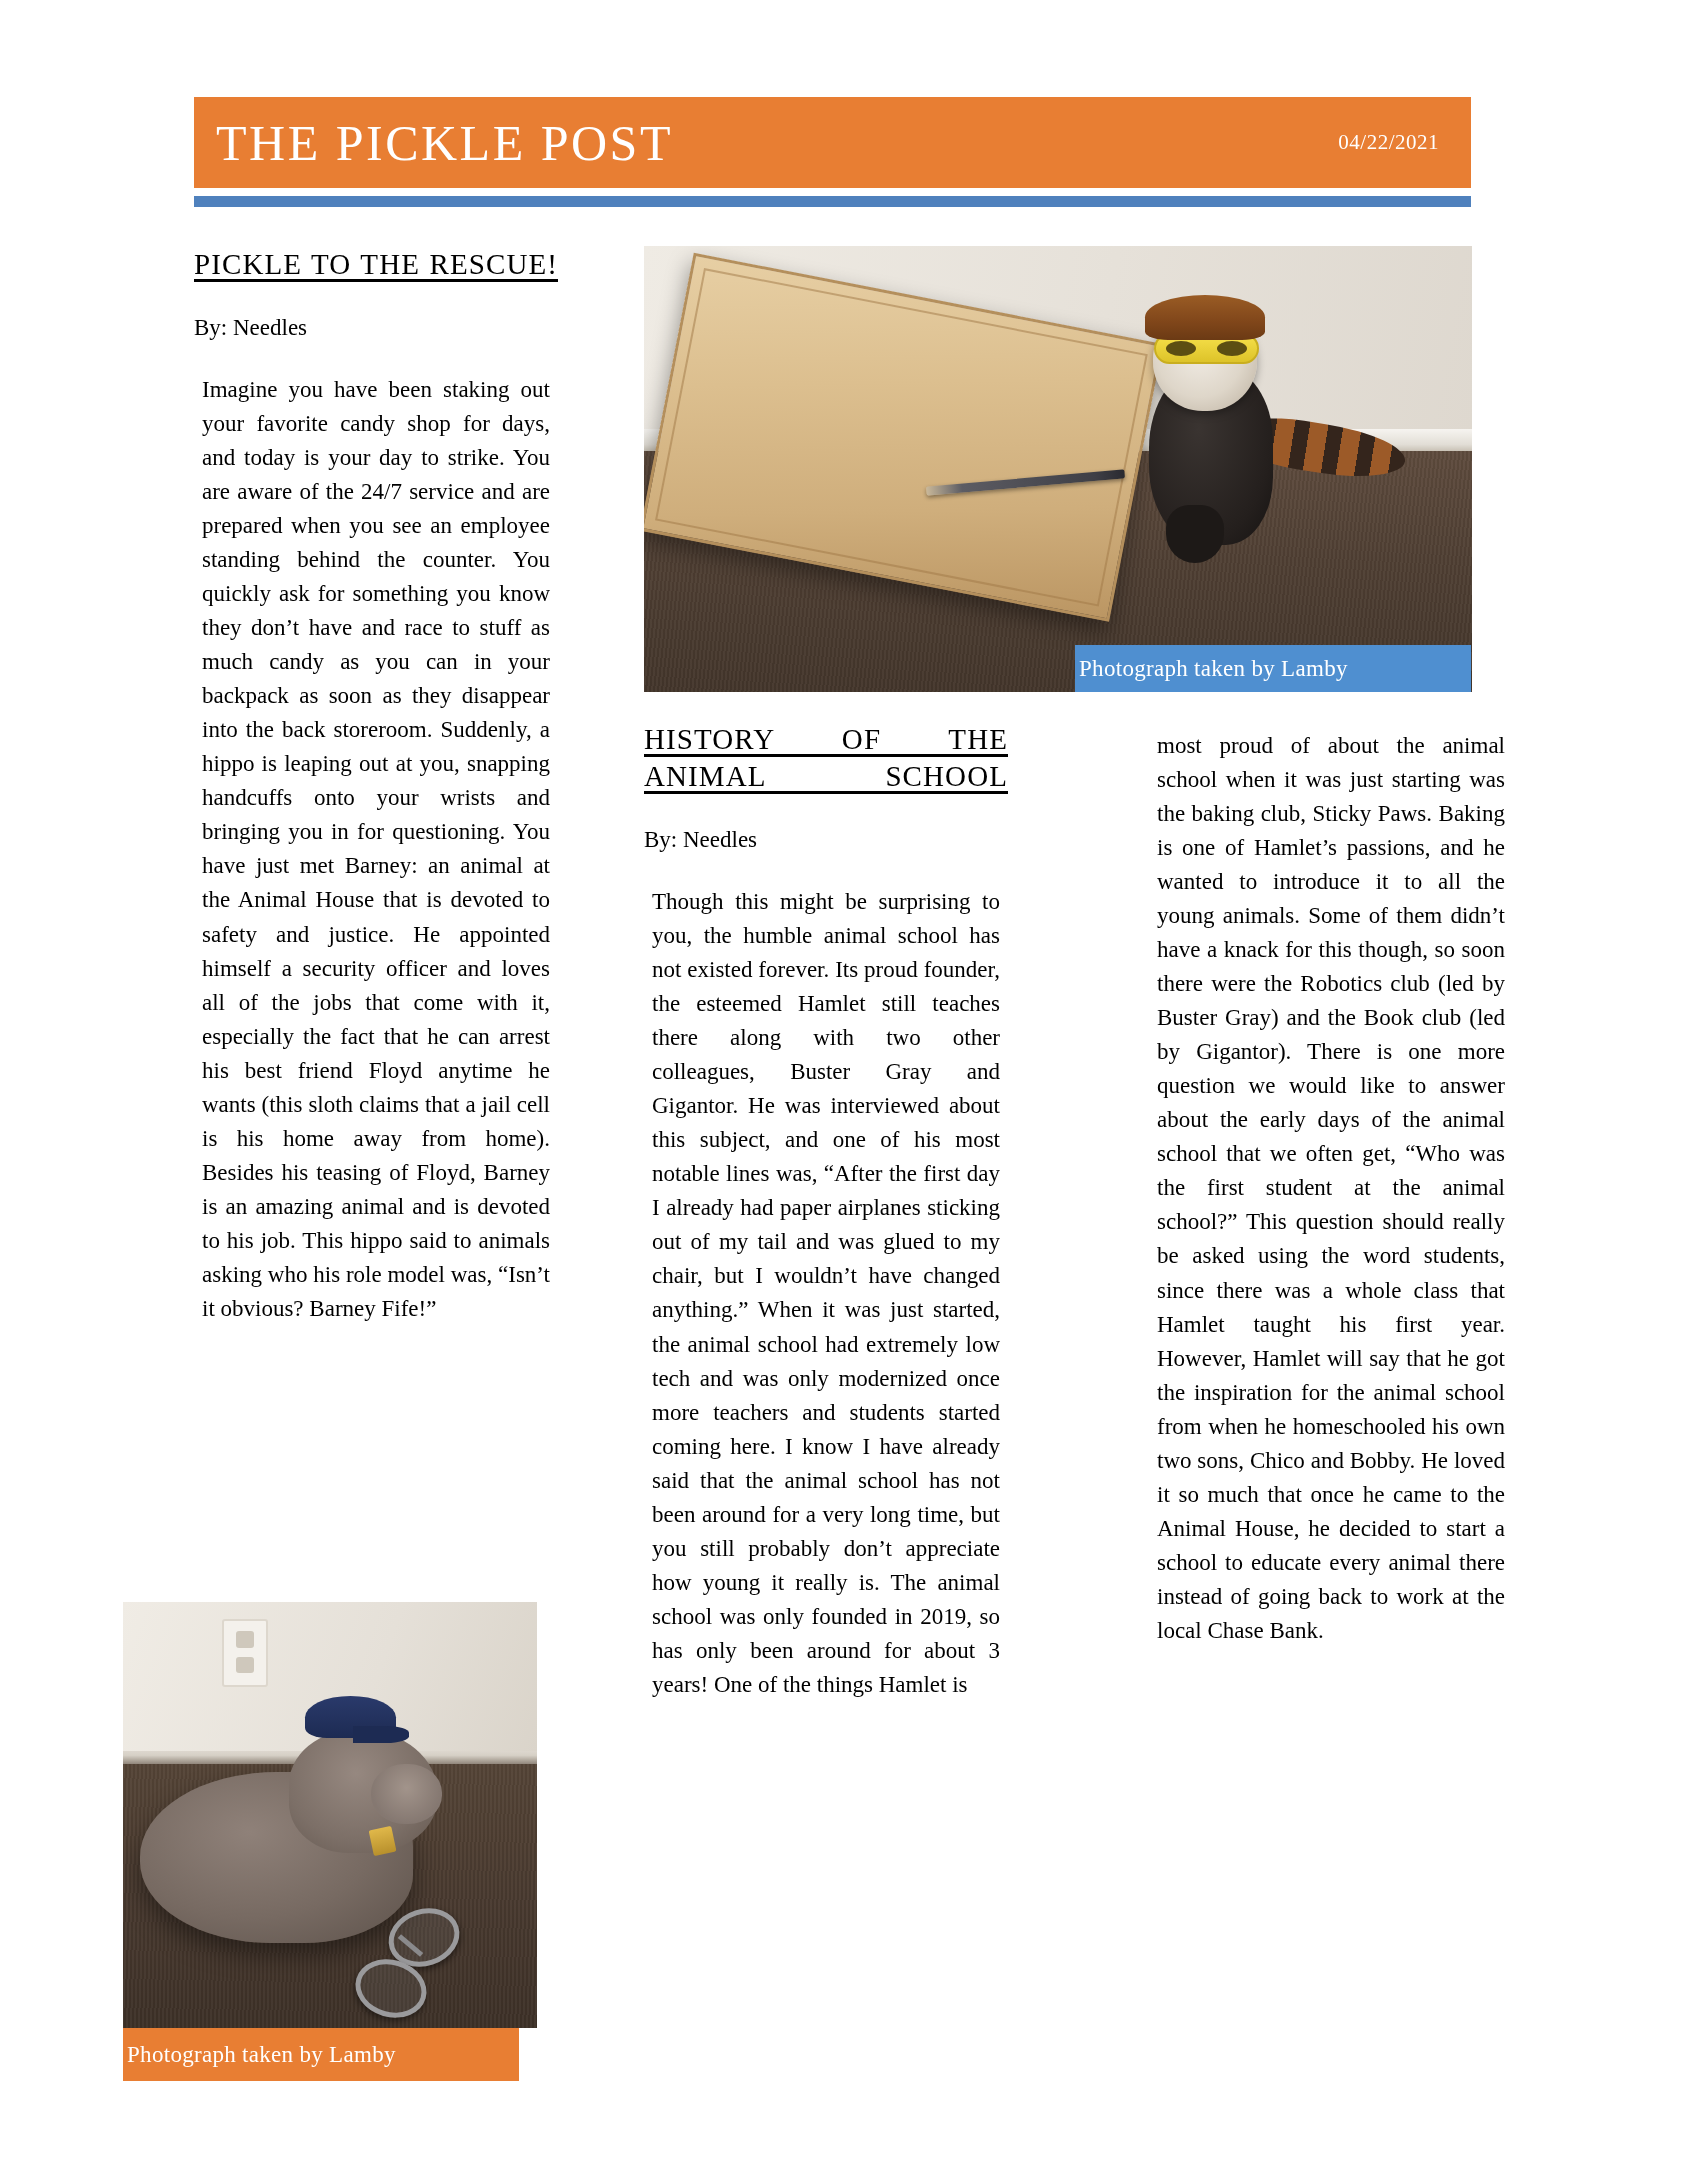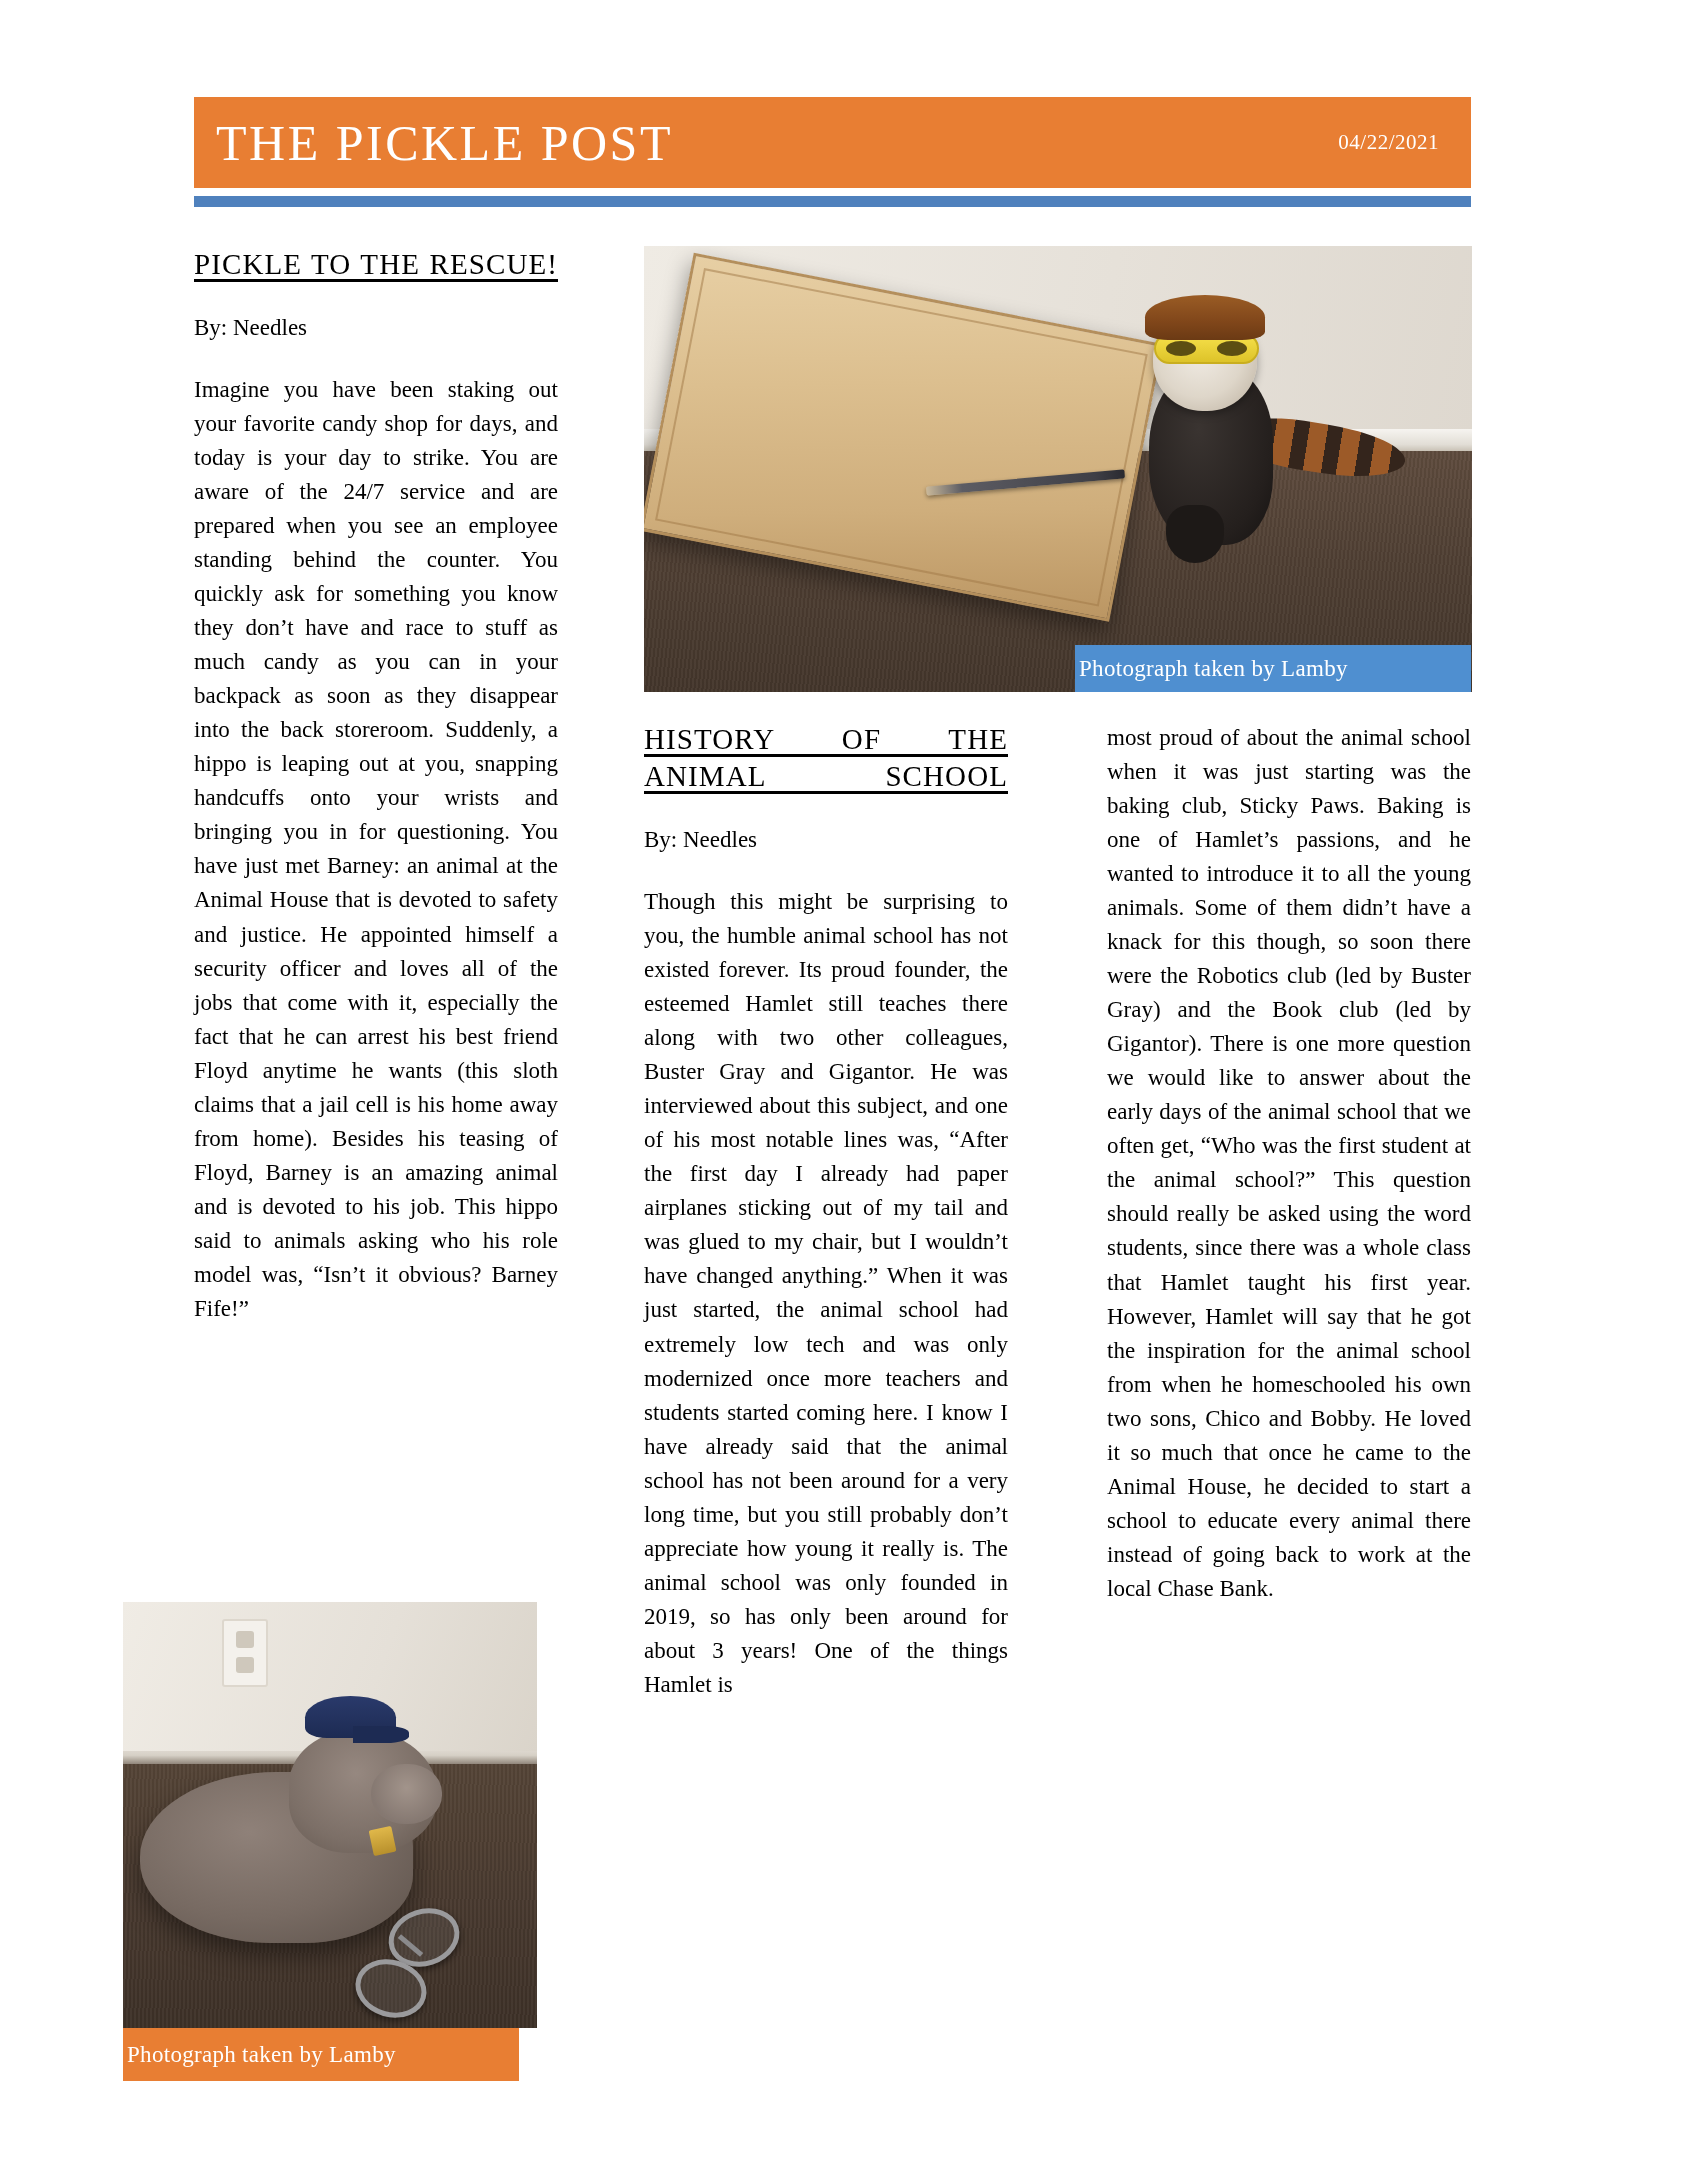--- a/index.html
+++ b/index.html
@@ -63,21 +63,21 @@
     background: #4f81bd;
   }
 
   
   .col {
     position: absolute;
     box-sizing: border-box;
   }
   .col-1 { left: 194px;  top: 246px;  width: 364px; }
   .col-2 { left: 644px;  top: 721px;  width: 364px; }
-  .col-3 { left: 1107px; top: 721px;  width: 364px; }
+  .col-3 { left: 1149px; top: 721px;  width: 364px; }
 
   .headline {
     font-size: 29px;
     letter-spacing: 1.1px;
     line-height: 1.28;
     text-align: justify;
     text-align-last: justify;
     text-decoration: underline;
     text-underline-offset: 5px;
     text-decoration-thickness: 2.5px;
@@ -86,21 +86,21 @@
   }
   .byline {
     font-size: 23px;
     line-height: 1.3;
     margin: 0 0 30px 0;
   }
   .body-text {
     font-size: 23px;
     line-height: 1.48;
     text-align: justify;
-    margin: 0;
+    margin: 8px;
     hyphens: none;
   }
 
   
   .photo {
     position: absolute;
     overflow: hidden;
   }
 
   

